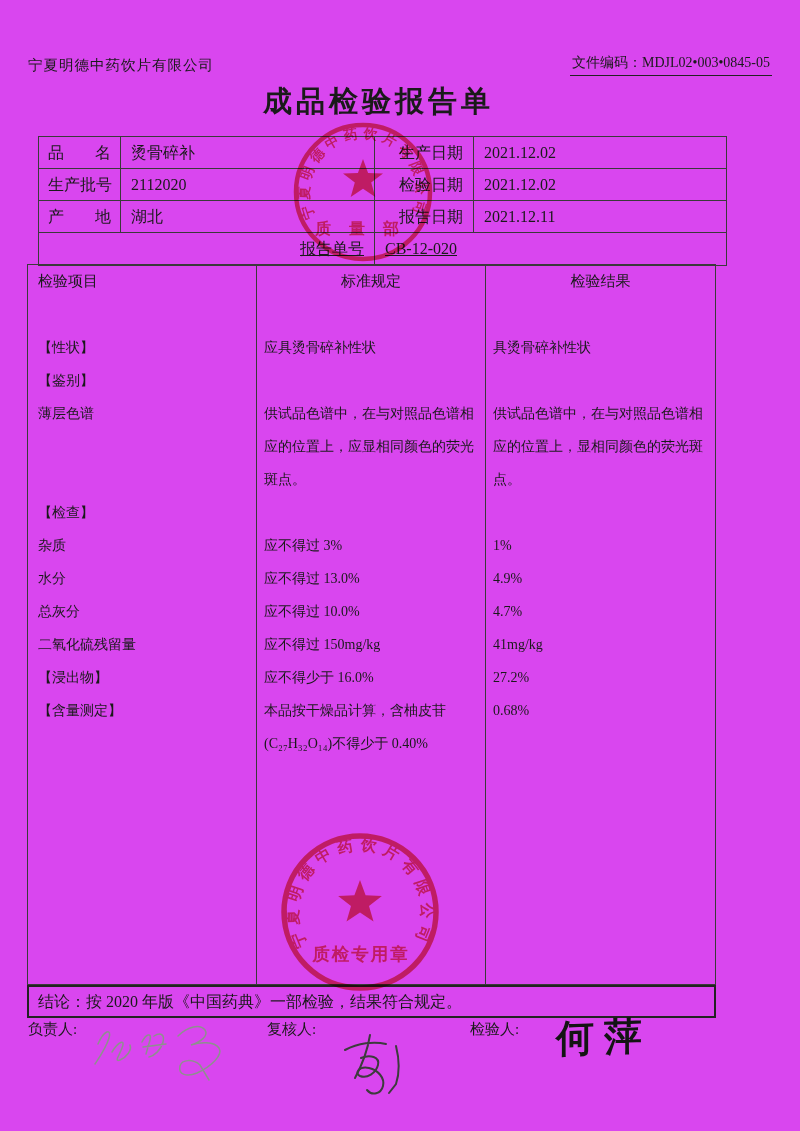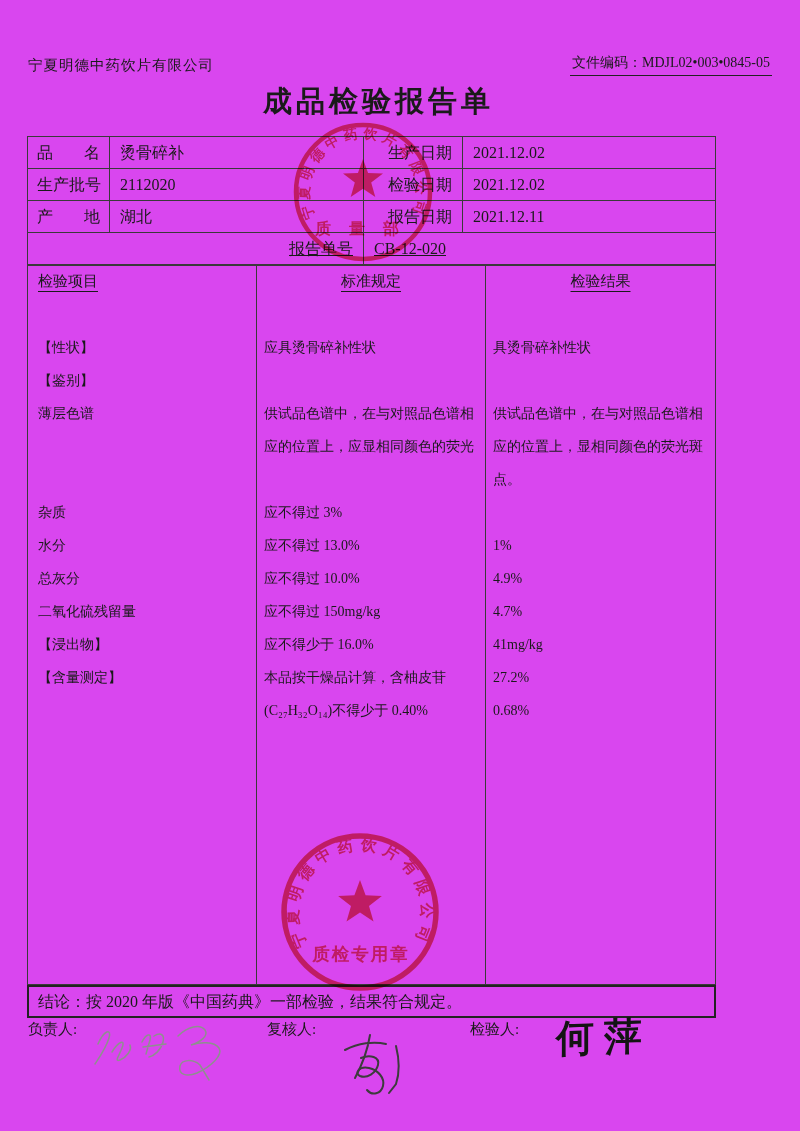--- a/index.html
+++ b/index.html
@@ -10,38 +10,38 @@
     overflow:hidden;
   }
   
   .company { position:absolute; left:28px; top:56px; font-size:14.5px; letter-spacing:1px; }
   .doccode { position:absolute; right:28px; top:54px; font-size:14px;
              border-bottom:1px solid #222; padding:0 2px 3px 2px; }
   .title   { position:absolute; left:34px; top:82px; width:689px; text-align:center;
              font-family:"Liberation Sans","DejaVu Sans",sans-serif;
              font-size:29px; font-weight:bold; letter-spacing:4px; }
   
-  .info { position:absolute; left:27px; top:136px; width:689px; border:1px solid #3a3a3a;
+  .info { position:absolute; left:38px; top:136px; width:689px; border:1px solid #3a3a3a;
           display:grid; grid-template-columns:82px 254px 99px 1fr; font-size:16px; }
   .info > div { height:32px; line-height:31px; overflow:hidden; white-space:nowrap; }
   .cell-br { border-right:1px solid #3a3a3a; }
   .cell-bb { border-bottom:1px solid #3a3a3a; }
   .lbl  { padding:0 9px; text-align:justify; text-align-last:justify; }
   .lbl2 { padding:0 10px;text-align:right; }
   .val  { padding:0 10px; }
   .span2 { grid-column:span 2;text-decoration:underline; }
   
   .main { position:absolute; left:27px; top:264px; width:689px; height:721px;
           border:1px solid #3a3a3a; display:grid; grid-template-columns:229px 229px 1fr;
           font-size:14px; }
   .mcol { overflow:hidden; }
   .mcol-br { border-right:1px solid #3a3a3a; }
   .mhead { height:33px; line-height:33px; padding:0 10px; white-space:nowrap;
            font-size:15px; }
-  .mhead span { text-decoration:underline; text-underline-offset:5px;margin-top:6px; }
+  .mhead span { text-underline-offset:5px;margin-top:6px; }
   .mhead.ctr { text-align:center; }
   .t-line { height:33px; line-height:33px; padding:0 7px; white-space:nowrap; overflow:hidden; }
   .col-items .t-line { padding:0 10px; }
   
   .conclusion { position:absolute; left:27px; top:985px; width:689px; height:33px;
                 border:2px solid #222; line-height:29px; padding:0 9px; font-size:16px;
                 white-space:nowrap; overflow:hidden; }
   
   .signoff-label { position:absolute; top:1020px; font-size:15px; }
   .sig-svg { position:absolute; }
@@ -84,37 +84,39 @@
   <div class="main">
     <div class="mcol mcol-br col-items">
       <div class="mhead"><span>检验项目</span></div>
       <div>
           <div class="t-line"></div>
           <div class="t-line">【性状】</div>
           <div class="t-line">【鉴别】</div>
           <div class="t-line">薄层色谱</div>
           <div class="t-line"></div>
           <div class="t-line"></div>
+          <div class="t-line">【检查】</div>
           <div class="t-line">杂质</div>
           <div class="t-line">水分</div>
           <div class="t-line">总灰分</div>
           <div class="t-line">二氧化硫残留量</div>
           <div class="t-line">【浸出物】</div>
           <div class="t-line">【含量测定】</div>
           <div class="t-line"></div>
         </div>
     </div>
     <div class="mcol mcol-br">
       <div class="mhead ctr"><span>标准规定</span></div>
       <div>
           <div class="t-line"></div>
           <div class="t-line">应具烫骨碎补性状</div>
           <div class="t-line"></div>
           <div class="t-line">供试品色谱中，在与对照品色谱相</div>
           <div class="t-line">应的位置上，应显相同颜色的荧光</div>
+          <div class="t-line">斑点。</div>
           <div class="t-line"></div>
           <div class="t-line">应不得过 3%</div>
           <div class="t-line">应不得过 13.0%</div>
           <div class="t-line">应不得过 10.0%</div>
           <div class="t-line">应不得过 150mg/kg</div>
           <div class="t-line">应不得少于 16.0%</div>
           <div class="t-line">本品按干燥品计算，含柚皮苷</div>
           <div class="t-line">(C₂₇H₃₂O₁₄)不得少于 0.40%</div>
         </div>
     </div>

